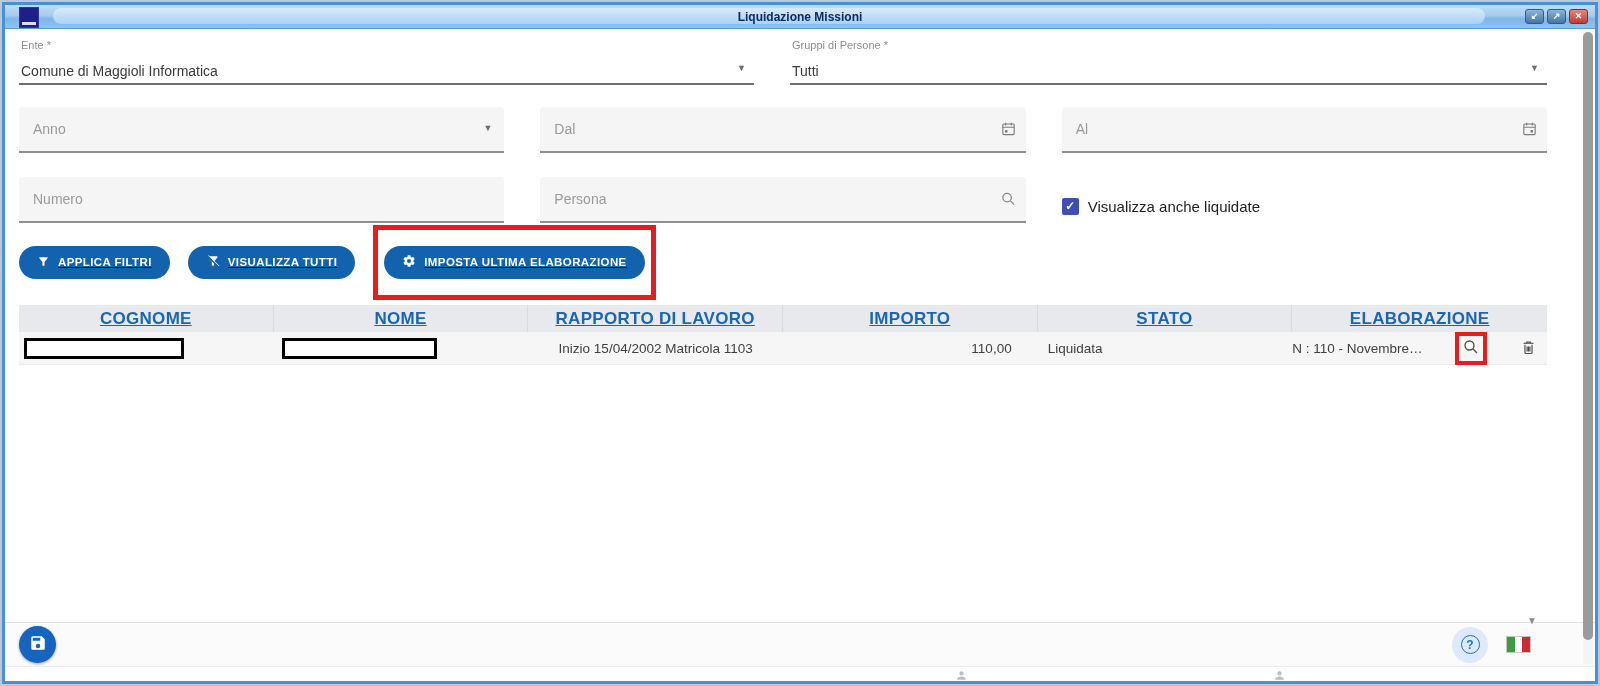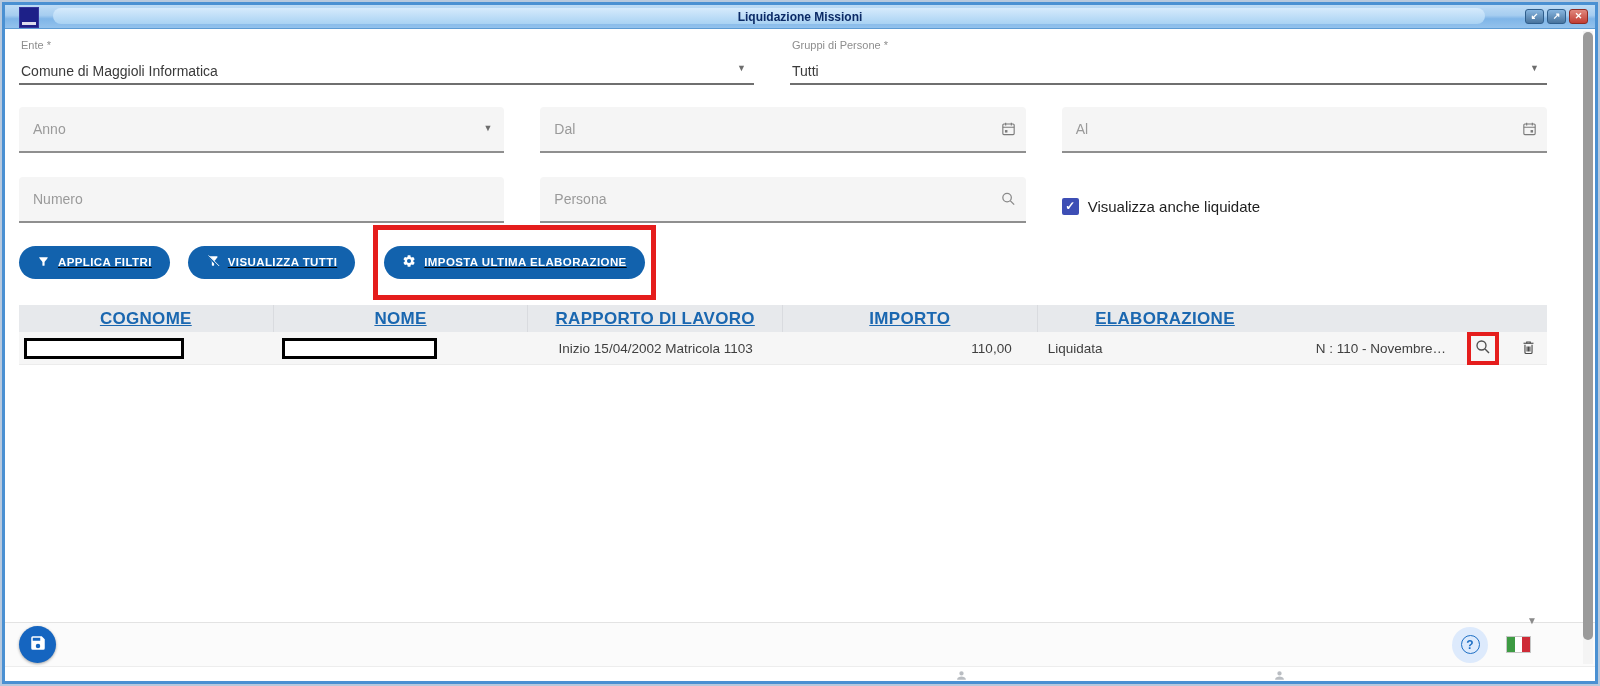--- a/index.html
+++ b/index.html
@@ -65,21 +65,21 @@
   .th:last-child { border-right:none; }
   .tbl-row { display:grid; grid-template-columns:repeat(6,1fr); background:#f6f6f6; height:33px;
              align-items:center; border-bottom:1px solid #ececec; cursor:default; }
   .redact { height:21px; background:#fff; border:3px solid #000; }
   .redact.c1 { width:160px; margin-left:5px; }
   .redact.c2 { width:155px; margin-left:8px; }
   .td { font-size:13.5px; color:#3f3f3f; }
   .td-rapporto { text-align:center; }
   .td-importo { text-align:right; padding-right:26px; }
   .td-stato { padding-left:10px; }
-  .td-elab { display:flex; align-items:center; justify-content:flex-end; gap:21px; padding-right:10px; }
+  .td-elab { display:flex; align-items:center; justify-content:space-between; gap:21px; padding-right:10px; }
   .annotation-red-sm { border:4px solid #e51d1c; padding:2px 3px; display:inline-flex; align-items:center; }
   .icon-btn { display:inline-flex; align-items:center; justify-content:center; cursor:pointer; background:none; border:none; }
 
   
   .footer { flex:0 0 44px; background:#fbfbfb; border-top:1px solid #e3e3e3; display:flex; align-items:center;
             padding:0 64px 0 14px; position:relative; }
   .save-btn { width:37px; height:37px; border-radius:50%; background:#1565c0; display:flex; align-items:center;
               justify-content:center; border:none; box-shadow:0 1px 3px rgba(0,0,0,.35); cursor:pointer; }
   .footer-right { margin-left:auto; display:flex; align-items:center; gap:18px; }
   .help-btn { width:36px; height:36px; border-radius:50%; background:#ddeafc; display:flex; align-items:center;
@@ -206,20 +206,21 @@
         </button>
       </div>
     </div>
 
     <div class="tbl">
       <div class="tbl-header">
         <div class="th">COGNOME</div>
         <div class="th">NOME</div>
         <div class="th">RAPPORTO DI LAVORO</div>
         <div class="th">IMPORTO</div>
+        <div class="th">STATO</div>
         <div class="th">ELABORAZIONE</div>
       </div>
       <div class="tbl-row">
         <div class="td">
           <div class="redact c1"></div>
         </div>
         <div class="td">
           <div class="redact c2"></div>
         </div>
         <div class="td td-rapporto">Inizio 15/04/2002 Matricola 1103</div>

